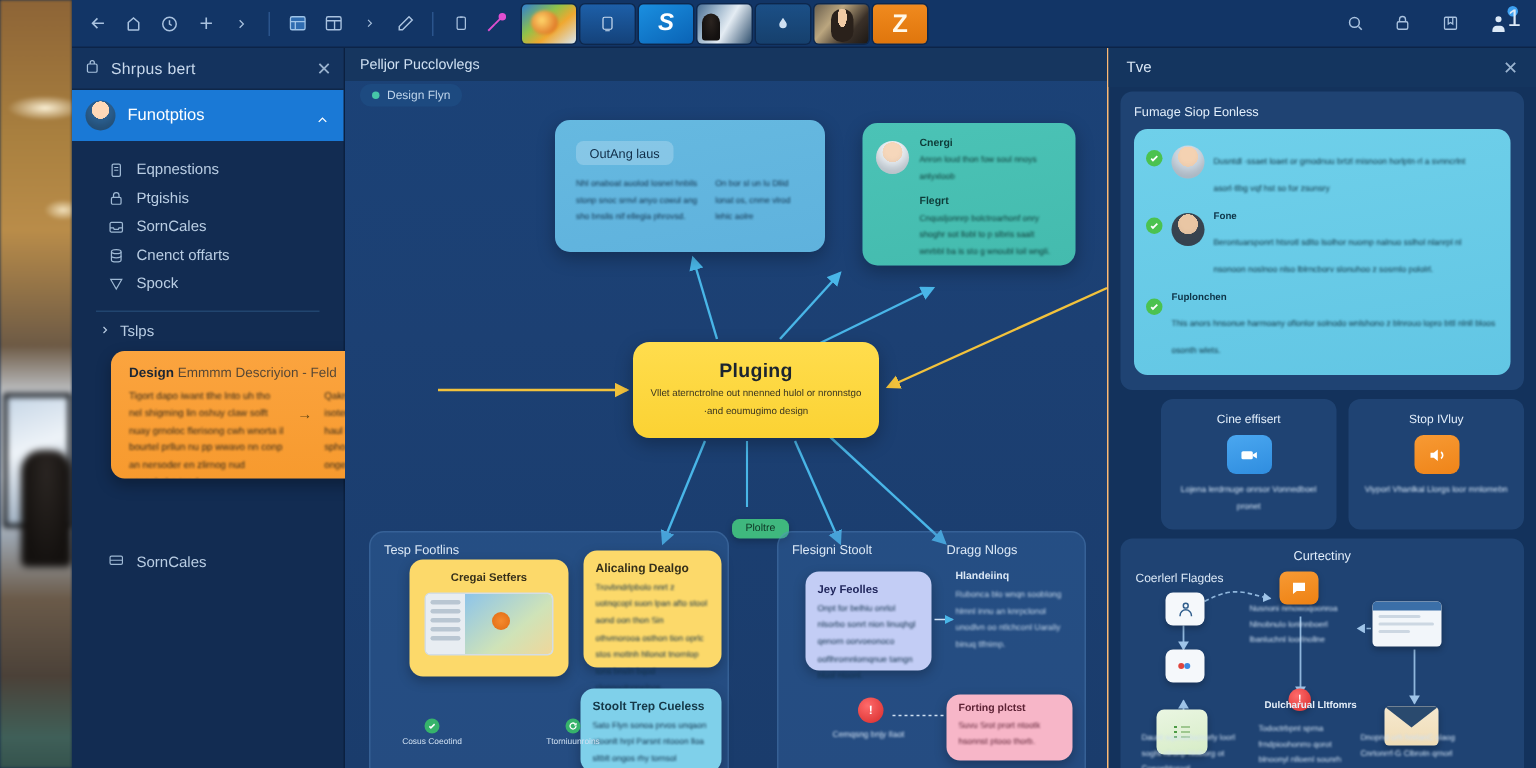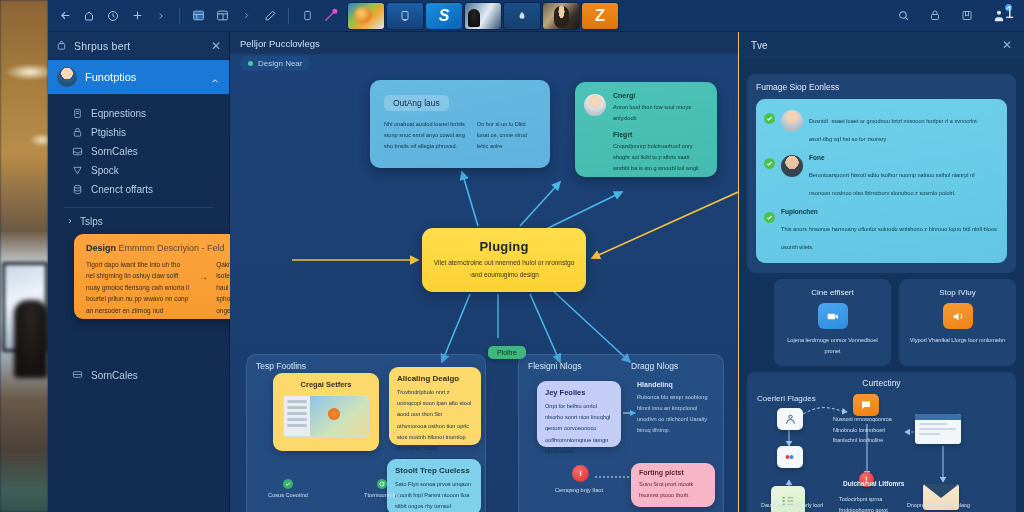--- a/index.html
+++ b/index.html
@@ -245,21 +245,21 @@
   
   .right-panel {
     position: absolute; left: 738px; top: 32px; width: 286px; height: 480px;
     background: #13325c; border-left: 1px solid #fdba74;
   }
   .rp-head { height: 26px; display: flex; align-items: center; padding: 0 12px; background: #14355f; }
   .rp-title { color: #dbe8f6; font-size: 10px; filter: blur(.35px); flex: 1; }
   .rp-close { color: #9ab3cf; font-size: 12px; }
 
   .rp-card {
-    margin: 16px 8px 0 8px; background: rgba(60,110,170,.30);
+    margin: 3px 8px 0 8px; background: rgba(60,110,170,.30);
     border-radius: 8px; padding: 8px 9px 10px 9px;
   }
   .rp-card-h { font-size: 8.5px; color: #e2eefb; filter: blur(.4px); margin-bottom: 7px; }
   .rp-inner {
     background: linear-gradient(170deg,#6fd0ea,#62c6e4); border-radius: 9px;
     padding: 10px 10px 10px 8px;
   }
   .rp-row { display: flex; align-items: flex-start; gap: 6px; margin-bottom: 9px; }
   .rp-check {
     width: 11px; height: 11px; border-radius: 50%; background: #4bc24f; flex: none; margin-top: 4px;
@@ -484,34 +484,34 @@
           <svg width="11" height="11" viewBox="0 0 24 24" fill="none" stroke="currentColor" stroke-width="1.8">
               <rect x="3" y="5" width="18" height="14" rx="2"></rect>
               <path d="M3 13h5l1 2h6l1-2h5"></path>
             </svg>
         </span>
         <span>SornCales</span>
       </div>
       <div class="lp-item">
         <span class="ic">
           <svg width="11" height="11" viewBox="0 0 24 24" fill="none" stroke="currentColor" stroke-width="1.8">
-              <path d="M4 5h16l-8 14z"></path>
+              <ellipse cx="12" cy="6" rx="7" ry="3"></ellipse>
+              <path d="M5 6v12c0 1.7 3.1 3 7 3s7-1.3 7-3V6"></path>
+              <path d="M5 12c0 1.7 3.1 3 7 3s7-1.3 7-3"></path>
             </svg>
         </span>
-        <span>Spock</span>
+        <span>Cnenct offarts</span>
       </div>
       <div class="lp-item">
         <span class="ic">
           <svg width="11" height="11" viewBox="0 0 24 24" fill="none" stroke="currentColor" stroke-width="1.8">
-              <ellipse cx="12" cy="6" rx="7" ry="3"></ellipse>
-              <path d="M5 6v12c0 1.7 3.1 3 7 3s7-1.3 7-3V6"></path>
-              <path d="M5 12c0 1.7 3.1 3 7 3s7-1.3 7-3"></path>
+              <path d="M4 5h16l-8 14z"></path>
             </svg>
         </span>
-        <span>Cnenct offarts</span>
+        <span>Spock</span>
       </div>
       <div class="lp-divider"></div>
       <div class="lp-group">
         <span>
           <svg width="8" height="8" viewBox="0 0 24 24" fill="none" stroke="currentColor" stroke-width="2.4">
               <path d="M9 6l6 6-6 6"></path>
             </svg>
         </span>
         <span>Tslps</span>
       </div>
@@ -539,21 +539,21 @@
     </div>
   </div>
 
   <div class="canvas">
 
     <div class="cv-head">
       <span class="cv-head-title">Pelljor Pucclovlegs</span>
     </div>
     <div class="cv-chip">
       <span class="dot"></span>
-      <span class="cv-chip-label">Design Near</span>
+      <span class="cv-chip-label">Design Flyn</span>
     </div>
 
     <svg class="links">
       <defs>
         <marker id="ar" markerWidth="7" markerHeight="7" refX="5" refY="3" orient="auto">
           <path d="M0,0 L6,3 L0,6 z" fill="#49b6e8"></path>
         </marker>
         <marker id="ary" markerWidth="7" markerHeight="7" refX="5" refY="3" orient="auto">
           <path d="M0,0 L6,3 L0,6 z" fill="#f2c23c"></path>
         </marker>
@@ -641,21 +641,21 @@
                 <path d="M20 12a8 8 0 1 1-3-6.2"></path>
                 <path d="M20 4v5h-5"></path>
               </svg>
           </span>
           <span class="check-cap">Ttorniuunroins</span>
         </div>
       </div>
     </div>
 
     <div class="group-box gb-right">
-      <div class="gb-label">Flesigni Nlogs</div>
+      <div class="gb-label">Flesigni Stoolt</div>
       <div class="gb-label2">Dragg Nlogs</div>
 
       <div class="bubble bub-periwinkle b4">
         <div class="b4-h">Jey Feolles</div>
         <div class="tiny">Onpt­ for belhiu onrlol nlsorbo sonrt­ nion linuqhgl qenorn oorvoeonoco ooflhromnlomqnue tamgn bluol ntoonl.</div>
       </div>
 
       <div class="b5" style="position:absolute">
         <div class="b5-h">Hlandeiinq</div>
         <div class="b5-p">Rubonca blo wnqn sooblong hlmnl innu an knrpclonol unodlvn oo ntlchconl Uaraliy binuq tlfnimp.</div>

